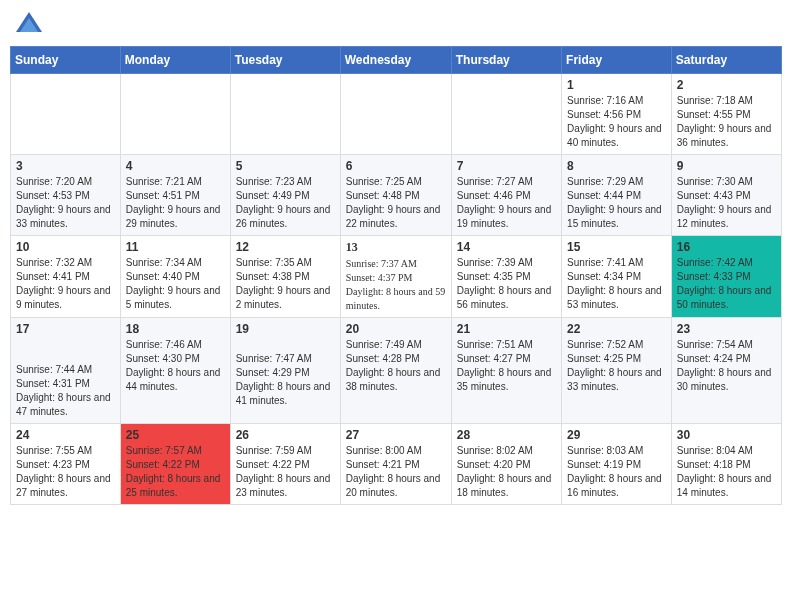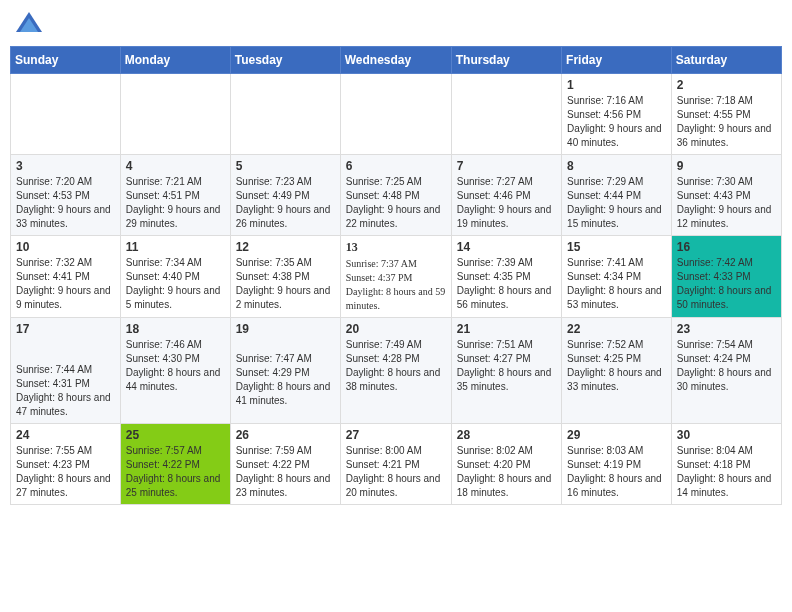--- a/index.html
+++ b/index.html
@@ -281,21 +281,21 @@
 Daylight: 8 hours and 30 minutes.</div>
         </td>
       </tr>
       <tr>
         <td style="background: rgb(255, 255, 255);">
           <span class="day-number">24</span>
           <div class="day-info" style="white-space: pre-line;">Sunrise: 7:55 AM
 Sunset: 4:23 PM
 Daylight: 8 hours and 27 minutes.</div>
         </td>
-        <td style="background: #84cc16;">
+        <td style="background: #ef4444;">
           <span class="day-number">25</span>
           <div class="day-info" style="white-space: pre-line;">Sunrise: 7:57 AM
 Sunset: 4:22 PM
 Daylight: 8 hours and 25 minutes.</div>
         </td>
         <td style="background: rgb(255, 255, 255);">
           <span class="day-number">26</span>
           <div class="day-info" style="white-space: pre-line;">Sunrise: 7:59 AM
 Sunset: 4:22 PM
 Daylight: 8 hours and 23 minutes.</div>

